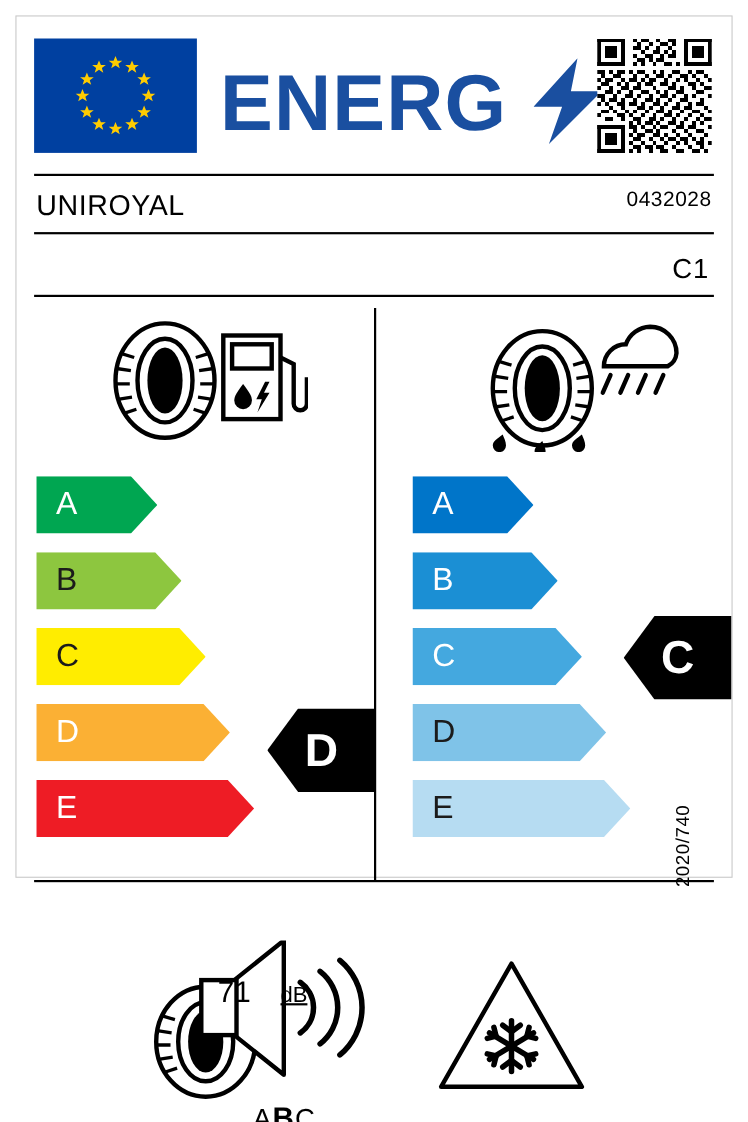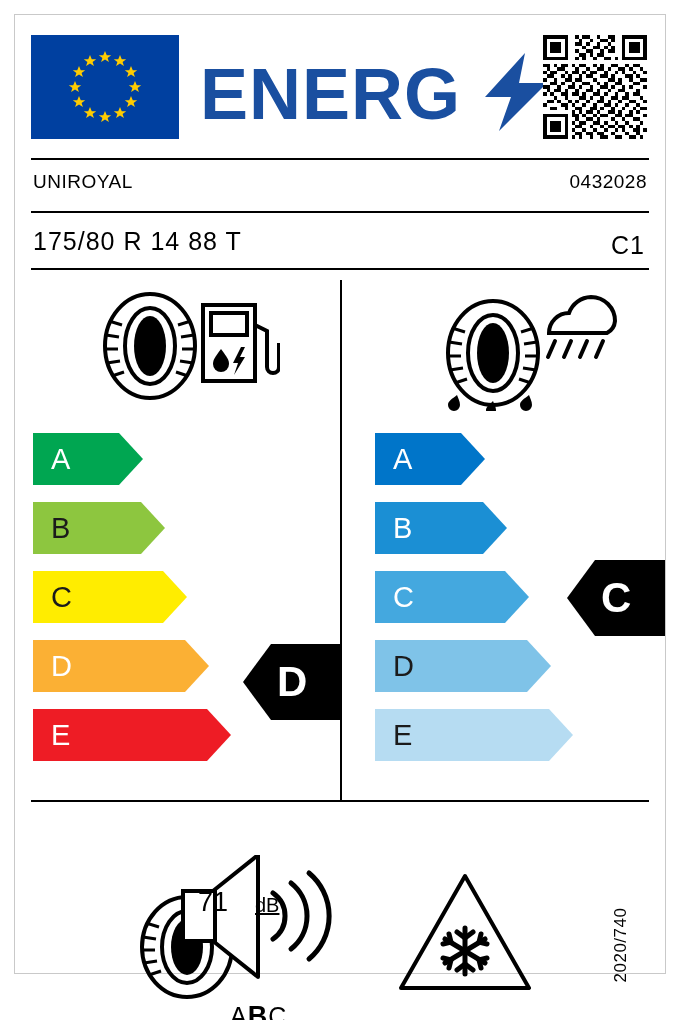--- a/index.html
+++ b/index.html
@@ -6,21 +6,21 @@
   body{
     width:680px;height:1020px;
     background:#ffffff;
     font-family:"Liberation Sans", sans-serif;
     color:#000;
     overflow:hidden;
   }
   .label{
     position:absolute;
     left:14px; top:14px;
-    width:652px; height:960px;
+    width:652px; height:784px;
     border:1px solid #c9c9c9;
     box-sizing:border-box;
     background:#fff;
   }
 
   
   .header{
     position:absolute; left:0; top:0; width:100%; height:143px;
   }
   .eu-flag{
@@ -44,21 +44,21 @@
 
   
   .hline{
     position:absolute; left:16px; width:618px; height:0;
     border-top:2px solid #000;
   }
 
   
   .brand{
     position:absolute; left:18px; top:156px;
-    font-size:19px; letter-spacing:0.5px;
+    font-size:26px; letter-spacing:0.5px;
   }
   .code{
     position:absolute; right:18px; top:156px;
     font-size:19px; letter-spacing:0.5px;
   }
   .size{
     position:absolute; left:18px; top:212px;
     font-size:25px; letter-spacing:1px;
   }
   .cls{
@@ -386,21 +386,20 @@
     </svg>
   </div>
 
   <div class="hline" style="top:143px;"></div>
 
   <div class="brand">UNIROYAL</div>
   <div class="code">0432028</div>
 
   <div class="hline" style="top:196px;"></div>
 
-  <div class="size">175/80 R 14 88 T</div>
   <div class="cls">C1</div>
 
   <div class="hline" style="top:253px;"></div>
 
   <div class="vline"></div>
 
   <svg class="icon-fuel" viewBox="0 0 185 110">
     <g>
       <ellipse cx="55" cy="55" rx="45" ry="52" fill="none" stroke="#000" stroke-width="4"></ellipse>
       <ellipse cx="55" cy="55" rx="25" ry="38" fill="none" stroke="#000" stroke-width="4"></ellipse>

